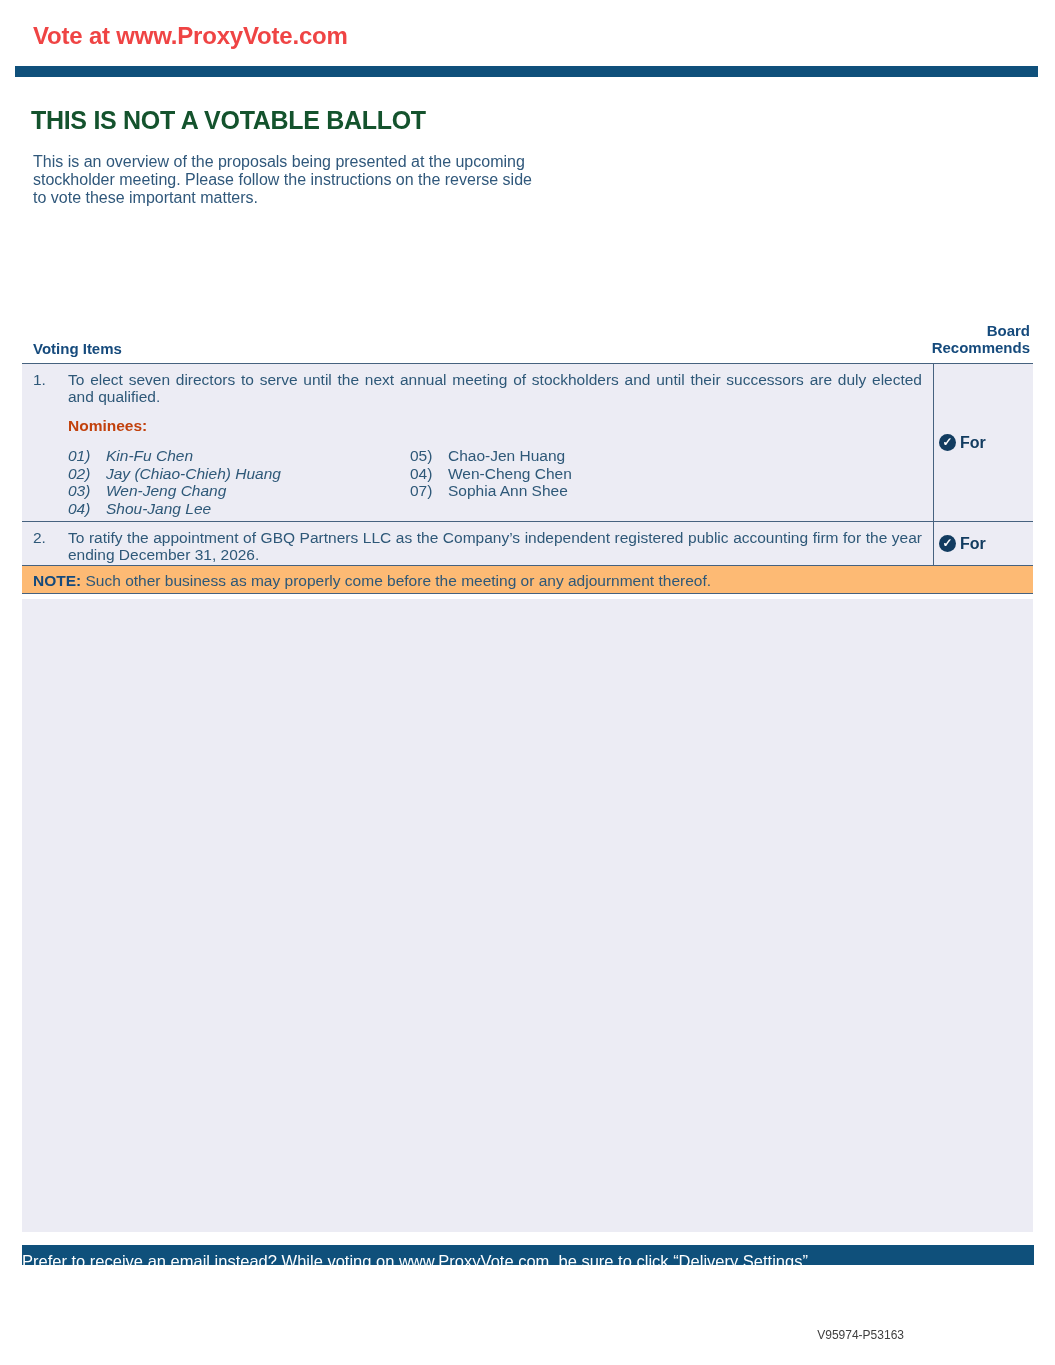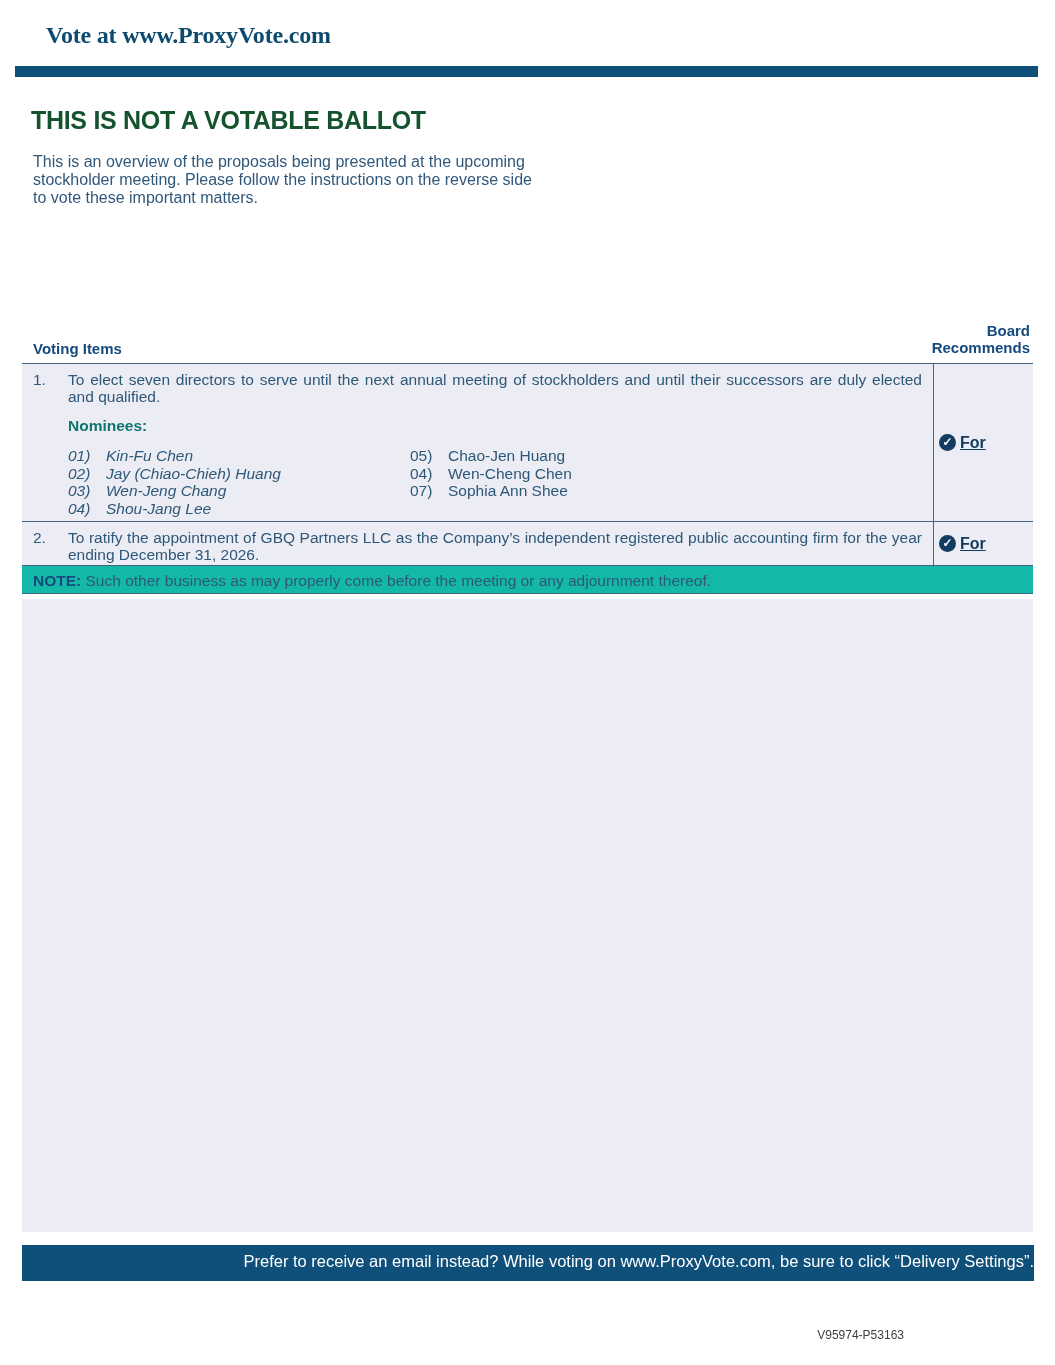--- a/index.html
+++ b/index.html
@@ -9,26 +9,25 @@
     width: 1055px;
     height: 1365px;
     background: #ffffff;
     font-family: "Liberation Sans", sans-serif;
     overflow: hidden;
   }
 
   
   .page-title {
     position: absolute;
-    left: 46px; top: 22px;
+    left: 33px; top: 22px;
     font-size: 24px;
     font-weight: bold;
-    color: #0c4a6e;
+    color: #ef4444;
     letter-spacing: -0.2px;
-    font-family: Liberation Serif, serif;
   }
   .header-rule {
     position: absolute;
     left: 15px; top: 66px;
     width: 1023px; height: 11px;
     background: #0F507B;
   }
 
   
   .not-votable-heading {
@@ -85,21 +84,21 @@
     color: #2E5878;
     font-size: 15.5px;
     line-height: 17px;
   }
   .item-head { display: flex; }
   .item-num { width: 35px; flex: none; }
   .item-text { flex: 1; text-align: justify; }
   .nominees-label {
     margin: 12px 0 0 35px;
     font-weight: bold;
-    color: #0f766e;
+    color: #c2410c;
     font-size: 15.5px;
   }
   .nominees {
     display: flex;
     margin: 13px 0 0 35px;
     line-height: 17.5px;
   }
   .nom-col-1 { width: 342px; flex: none; font-style: italic; }
   .nom { display: flex; }
   .nom-num { width: 38px; flex: none; }
@@ -121,51 +120,50 @@
     font-weight: bold;
     line-height: 17px;
     text-align: center;
     flex: none;
   }
   .rec-label {
     margin-left: 4px;
     font-size: 16px;
     font-weight: bold;
     color: #123C60;
-    text-decoration: underline;
   }
 
   .note-row {
     height: 29px;
-    background: #14b8a6;
+    background: #fdba74;
     border-top: 1px solid #46627F;
     border-bottom: 1px solid #46627F;
     padding: 6px 11px 0 11px;
     font-size: 15.5px;
     color: #2E5878;
   }
   .note-label { font-weight: bold; color: #154A7C; }
 
   .empty-ballot-area {
     position: absolute;
     left: 22px; top: 599px;
     width: 1011px; height: 633px;
     background: #ECECF4;
   }
 
   
   .footer-banner {
     position: absolute;
     left: 22px; top: 1245px;
-    width: 1012px; height: 36px;
+    width: 1012px; height: 20px;
     background: #0F507B;
     color: #ffffff;
     font-size: 16.5px;
     line-height: 32px;
-    text-align: right;
+    text-align: left;
   }
   .document-code {
     position: absolute;
     left: 0; top: 1328px;
     width: 904px;
     text-align: right;
     font-size: 12px;
     color: #3F3F3F;
   }
 </style>

